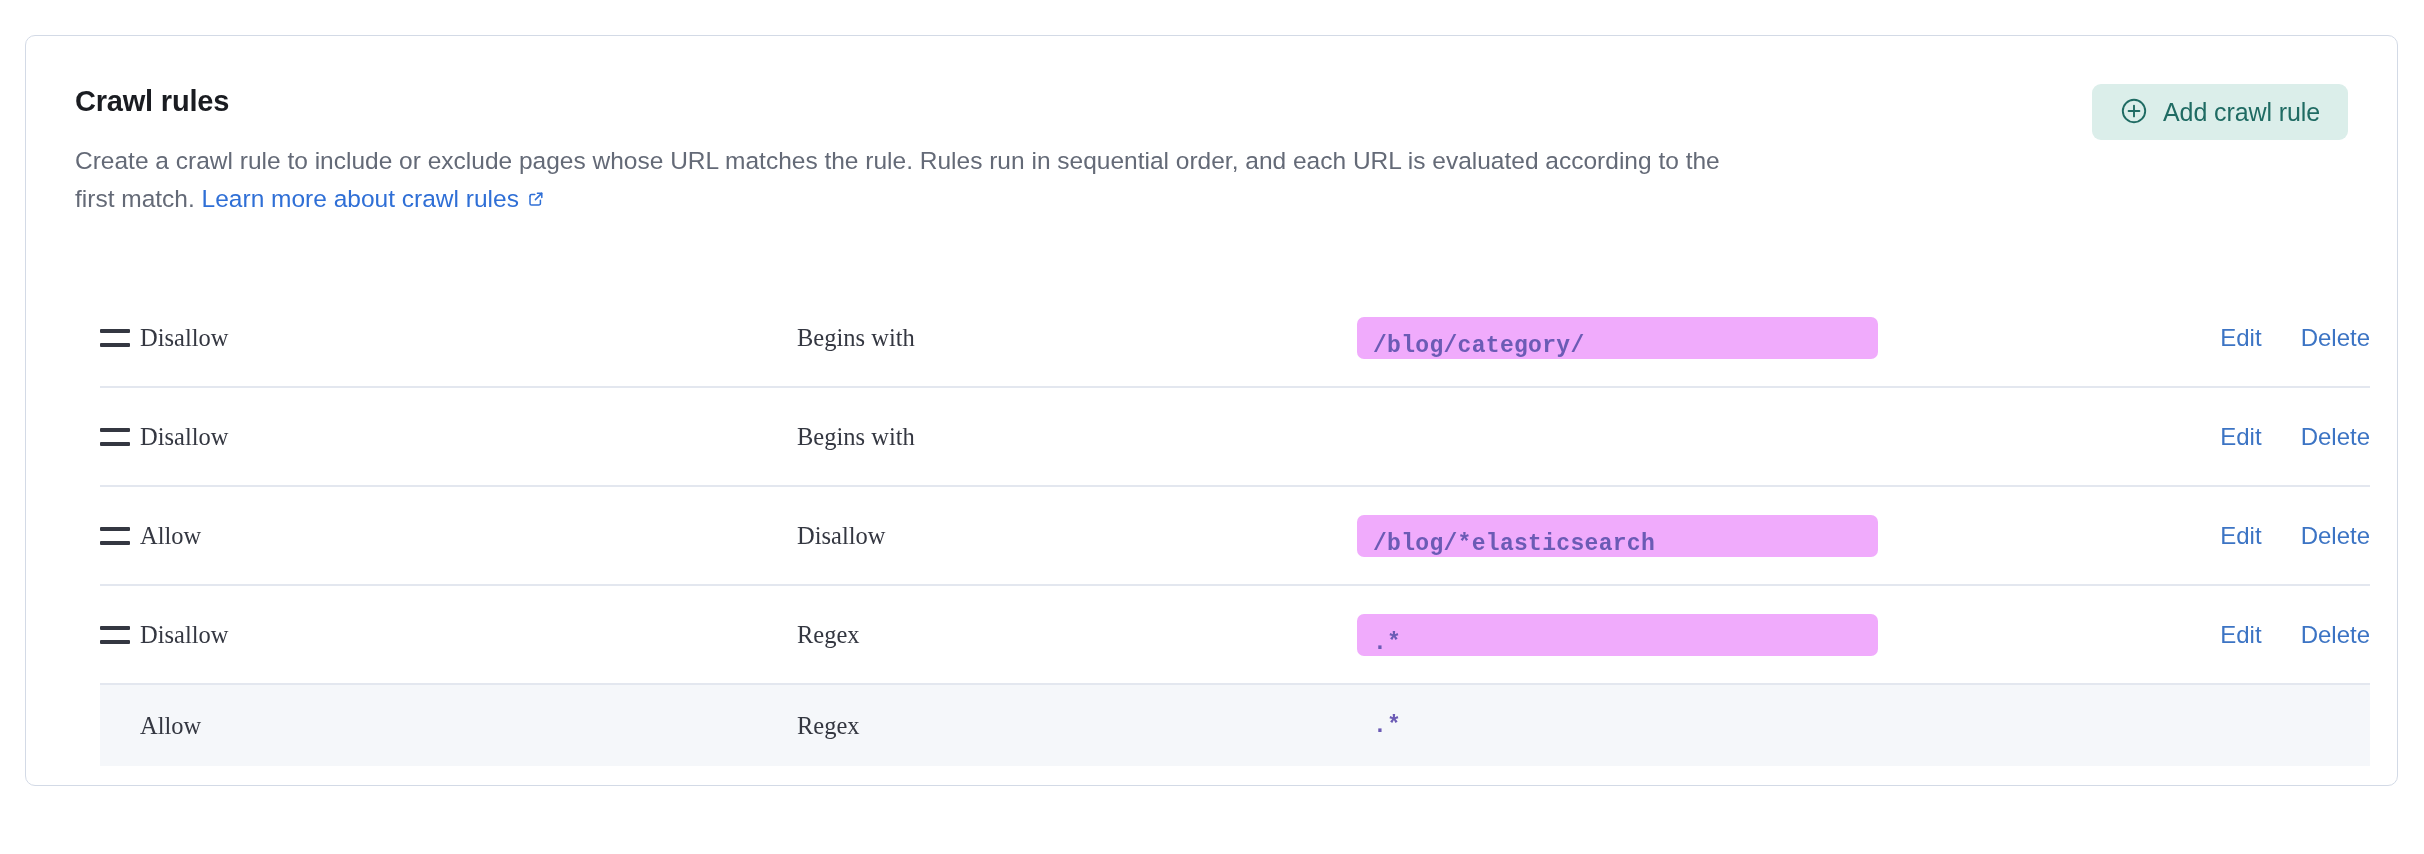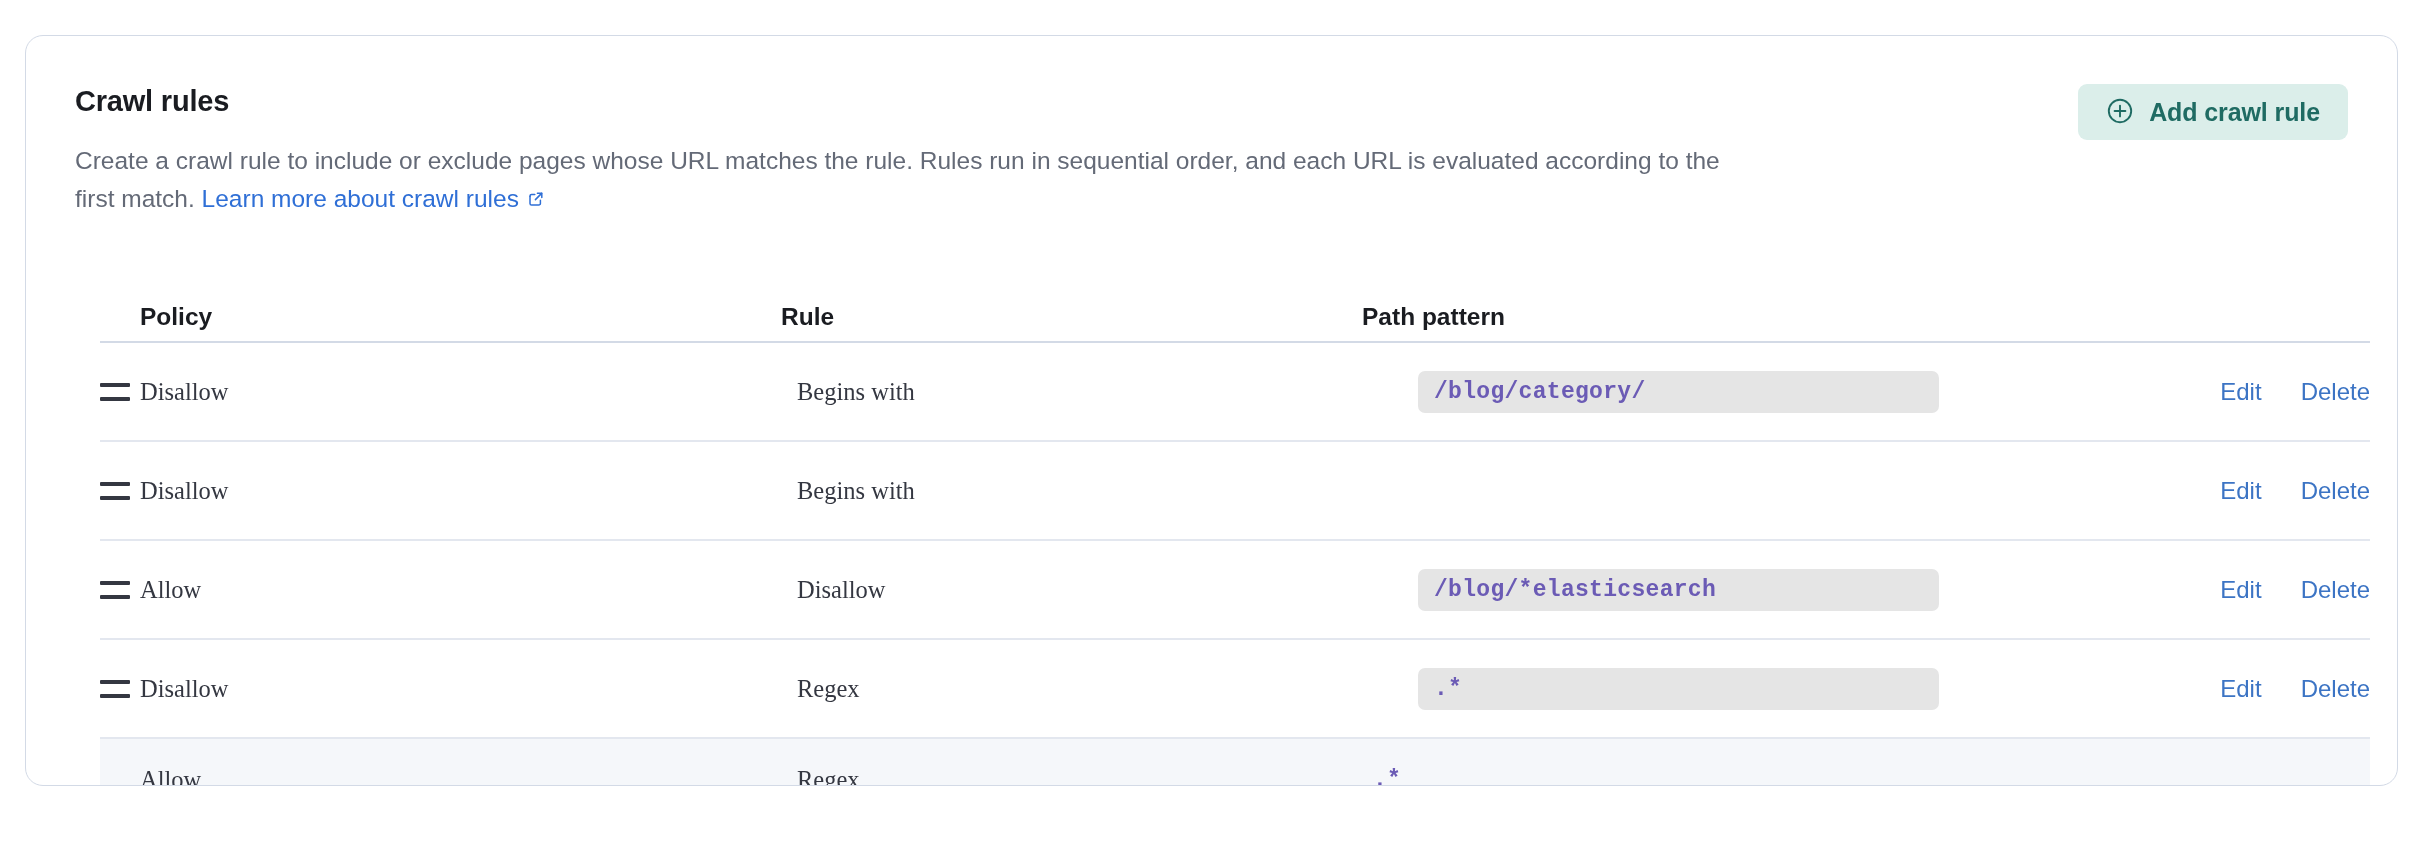--- a/index.html
+++ b/index.html
@@ -15,21 +15,21 @@
   }
 
   .panel {
     position: absolute;
     left: 25px;
     top: 35px;
     width: 2373px;
     height: 751px;
     background: #ffffff;
     border: 1px solid #d3dae6;
-    border-radius: 18px;
+    border-radius: 10px;
     box-sizing: border-box;
     overflow: hidden;
   }
 
   .panel-inner {
     position: relative;
     width: 100%;
     height: 100%;
   }
 
@@ -78,21 +78,21 @@
     gap: 15px;
     padding: 0 28px;
     background: #dbeeea;
     border: none;
     border-radius: 9px;
     cursor: pointer;
     font-family: inherit;
   }
   .add-btn-label {
     font-size: 25px;
-    font-weight: bold;
+    font-weight: normal;
     color: #1f6b63;
     letter-spacing: -0.1px;
   }
   .plus-icon { flex: 0 0 auto; display:block; }
 
   
   .table {
     position: absolute;
     left: 74px;
     top: 253px;
@@ -153,29 +153,29 @@
   .drag-handle span {
     display: block;
     width: 30px;
     height: 4px;
     background: #343741;
     border-radius: 1px;
   }
 
   .code-chip {
     position: absolute;
-    left: 1318px;
+    left: 1257px;
     top: 50%;
     transform: translateY(-50%);
     width: 521px;
     height: 42px;
-    background: #e5e5e5;
+    background: #f0abfc;
     border-radius: 7px;
     display: flex;
-    align-items: center;
+    align-items: flex-end;
     box-sizing: border-box;
     padding-left: 16px;
   }
   .code-chip .code-text,
   .code-plain {
     font-family: "Liberation Mono", monospace;
     font-size: 23px;
     font-weight: bold;
     color: #6b5bb5;
     letter-spacing: 0.3px;
@@ -225,25 +225,20 @@
       <span class="plus-icon">
         <svg width="28" height="28" viewBox="0 0 28 28" fill="none">
           <circle cx="14" cy="14" r="11.2" stroke="#1f6b63" stroke-width="1.9"></circle>
           <path d="M14 8.6v10.8M8.6 14h10.8" stroke="#1f6b63" stroke-width="1.9" stroke-linecap="round"></path>
         </svg>
       </span>
       <span class="add-btn-label">Add crawl rule</span>
     </button>
 
     <div class="table">
-      <div class="thead">
-        <div class="th policy">Policy</div>
-        <div class="th rule">Rule</div>
-        <div class="th path">Path pattern</div>
-      </div>
       <div id="tbody">
           <div class="row">
             <div class="drag-handle">
               <span></span>
               <span></span>
             </div>
             <div class="cell policy">Disallow</div>
             <div class="cell rule">Begins with</div>
             <div class="code-chip">
               <span class="code-text">/blog/category/</span>

